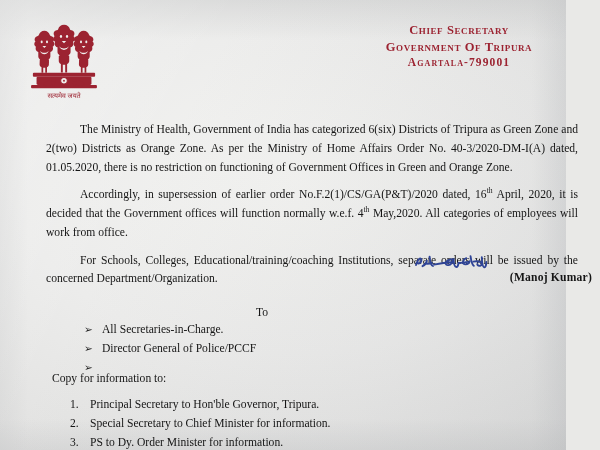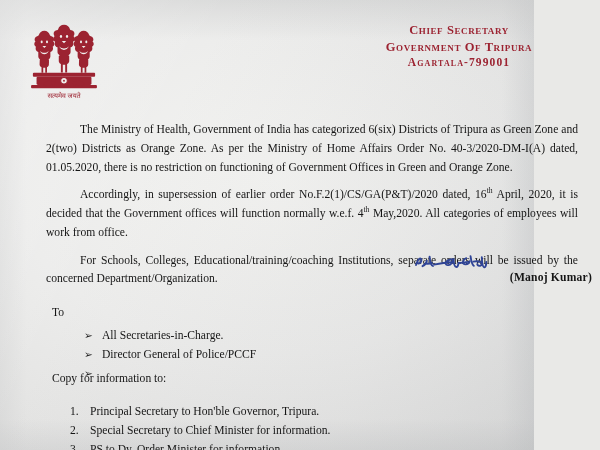--- a/index.html
+++ b/index.html
@@ -15,20 +15,21 @@
   }
 
   
   #paper {
     position: relative;
     width: 534px;
     height: 450px;
     background:
       radial-gradient(ellipse 90% 70% at 52% 40%, #f3f3f1 0%, #ececeb 55%, #e2e2e1 100%),
       linear-gradient(100deg, #e6e6e5 0%, #f2f2f0 18%, #efefed 50%, #e7e8e8 82%, #dddedf 100%);
+    padding-left: 32px;
   }
   
   #paper::before {
     content: "";
     position: absolute;
     inset: 0;
     background:
       linear-gradient(180deg, rgba(205,206,206,.55) 0%, rgba(255,255,255,0) 9%),
       linear-gradient(0deg,  rgba(200,201,202,.42) 0%, rgba(255,255,255,0) 7%),
       linear-gradient(90deg, rgba(198,199,200,.30) 0%, rgba(255,255,255,0) 5%),
@@ -128,21 +129,21 @@
     letter-spacing: .2px;
   }
 
   
   #to-block {
     left: 52px; top: 306px;
     width: 420px;
     color: #151515;
     font-size: 11.6px;
   }
-  #to-label { margin-bottom: 8px; }
+  #to-label { margin-bottom: 2px; text-align: center; }
   #to-block ul {
     list-style: none;
     margin: 0;
     padding: 0 0 0 32px;
   }
   #to-block li {
     line-height: 1.62;
     position: relative;
     padding-left: 18px;
   }
@@ -153,21 +154,21 @@
     color: #222;
   }
 
   
   #copy-block {
     left: 52px; top: 372px;
     width: 500px;
     color: #151515;
     font-size: 11.6px;
   }
-  #copy-label { margin-bottom: 18px; }
+  #copy-label { margin-bottom: 11px; }
   #copy-block ol {
     list-style: none;
     margin: 0;
     padding: 0 0 0 18px;
   }
   #copy-block li {
     line-height: 1.62;
     position: relative;
     padding-left: 20px;
     white-space: nowrap;

